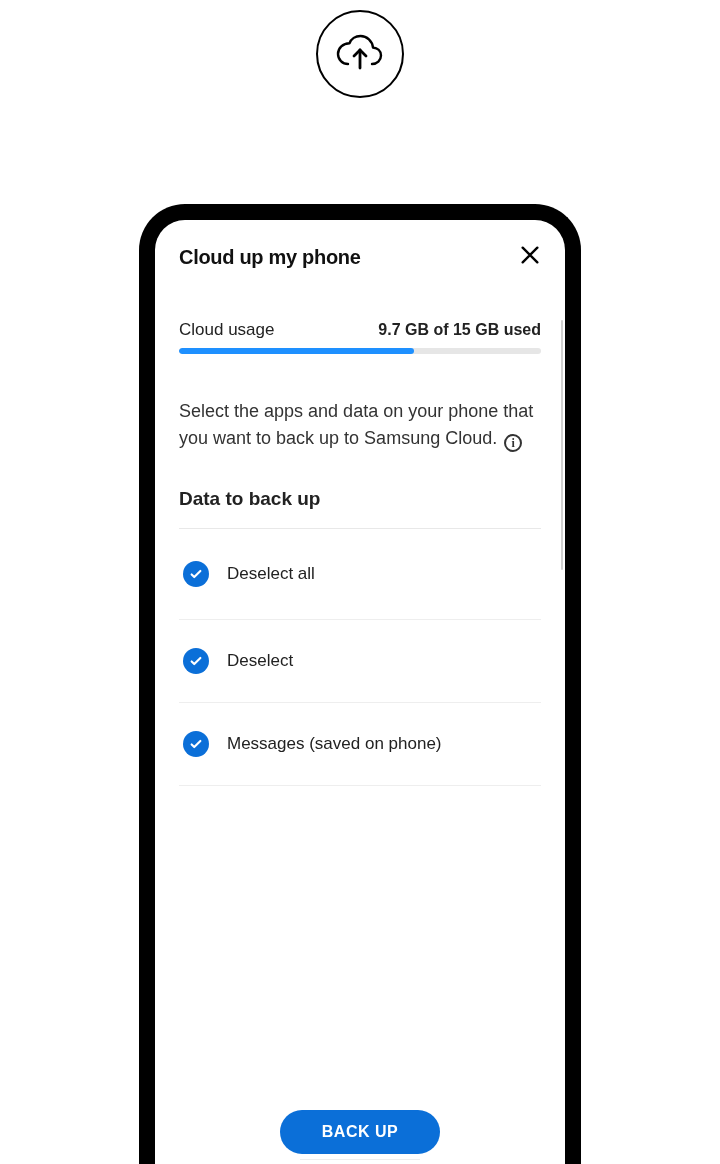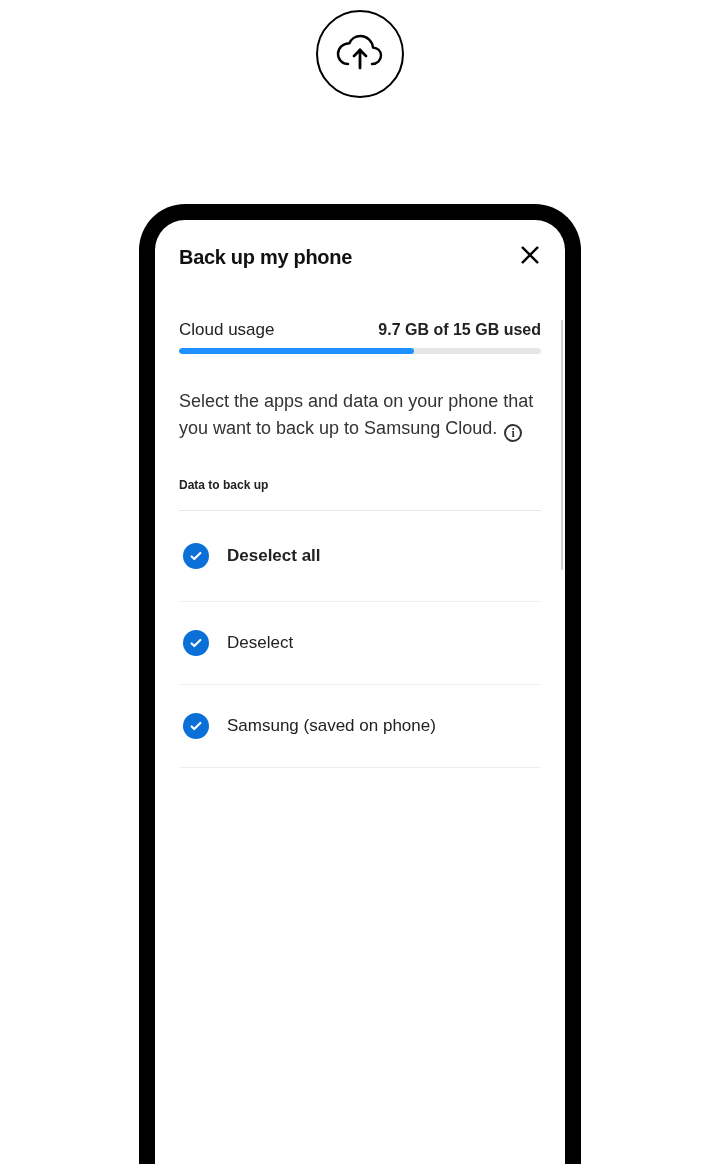--- a/index.html
+++ b/index.html
@@ -101,21 +101,21 @@
     border-radius: 3px;
     overflow: hidden;
   }
   .progress-fill {
     height: 100%;
     background: #1e90ff;
     border-radius: 3px;
   }
 
   .instructions {
-    margin-top: 34px;
+    margin-top: 44px;
     font-size: 18px;
     line-height: 1.5;
     color: #333;
     font-weight: 500;
   }
   .info-icon {
     display: inline-flex;
     vertical-align: -3px;
     width: 18px;
     height: 18px;
@@ -125,21 +125,21 @@
     justify-content: center;
     font-size: 12px;
     font-weight: 700;
     font-family: Georgia, serif;
     color: #333;
     margin-left: 2px;
   }
 
   .list-section-label {
     margin-top: 36px;
-    font-size: 12px;
+    font-size: 19px;
     font-weight: 600;
     color: #222;
   }
   .rule {
     height: 1px;
     background: #e8e8e8;
     margin-top: 18px;
   }
 
   .data-row {
@@ -160,21 +160,21 @@
     justify-content: center;
     flex-shrink: 0;
     margin-right: 18px;
   }
   .check-badge svg { width: 14px; height: 14px; }
   .row-label {
     font-size: 17px;
     color: #222;
     font-weight: 500;
   }
-  .row-label.bold { font-weight: 700; }
+  .row-label.bold { font-weight: 400; }
 
   .backup-btn-wrap {
     position: absolute;
     bottom: 10px;
     left: 0;
     right: 0;
     display: flex;
     justify-content: center;
     pointer-events: none;
   }
@@ -212,21 +212,21 @@
     <path d="M18 22l6-6 6 6" fill="none" stroke="#000" stroke-width="2.8" stroke-linecap="round" stroke-linejoin="round"></path>
   </svg>
 </div>
 
 <div class="phone-frame">
   <div class="phone-screen">
 
     <div class="scroll-indicator"></div>
 
     <div class="screen-header">
-      <div class="screen-title">Back up my phone</div>
+      <div class="screen-title">Cloud up my phone</div>
       <div class="close-x">
         <svg viewBox="0 0 24 24">
             <path d="M4 4 L20 20 M20 4 L4 20" stroke="#000" stroke-width="2.6" stroke-linecap="round"></path>
           </svg>
       </div>
     </div>
 
     <div class="usage-block">
       <div class="usage-row">
         <span class="usage-label">Cloud usage</span>
@@ -263,18 +263,22 @@
       </span>
       <span class="row-label">Deselect</span>
     </div>
 
     <div class="data-row">
       <span class="check-badge">
         <svg viewBox="0 0 16 16">
             <path d="M3 8.5l3 3L13 4.5" fill="none" stroke="#fff" stroke-width="2.4" stroke-linecap="round" stroke-linejoin="round"></path>
           </svg>
       </span>
-      <span class="row-label">Samsung (saved on phone)</span>
-    </div>
-
+      <span class="row-label">Messages (saved on phone)</span>
+    </div>
+
+    <div class="backup-btn-wrap">
+      <button class="backup-btn">BACK UP</button>
+      <div class="rule-under"></div>
+    </div>
 
   </div>
 </div>
 
 </body></html>

